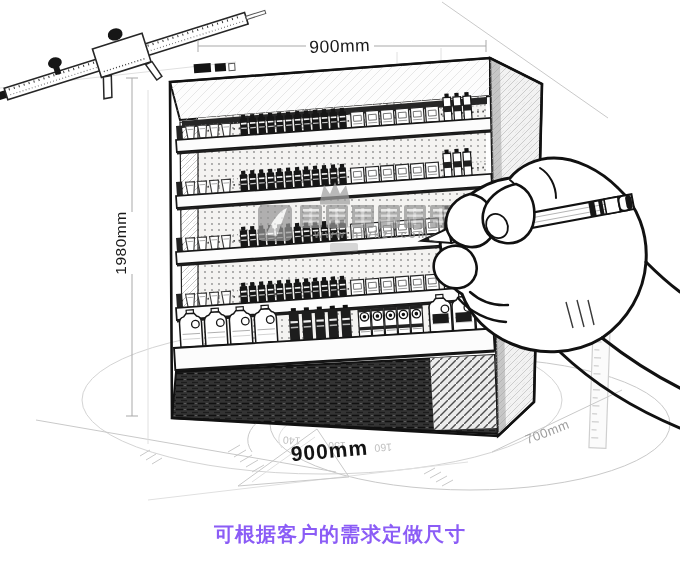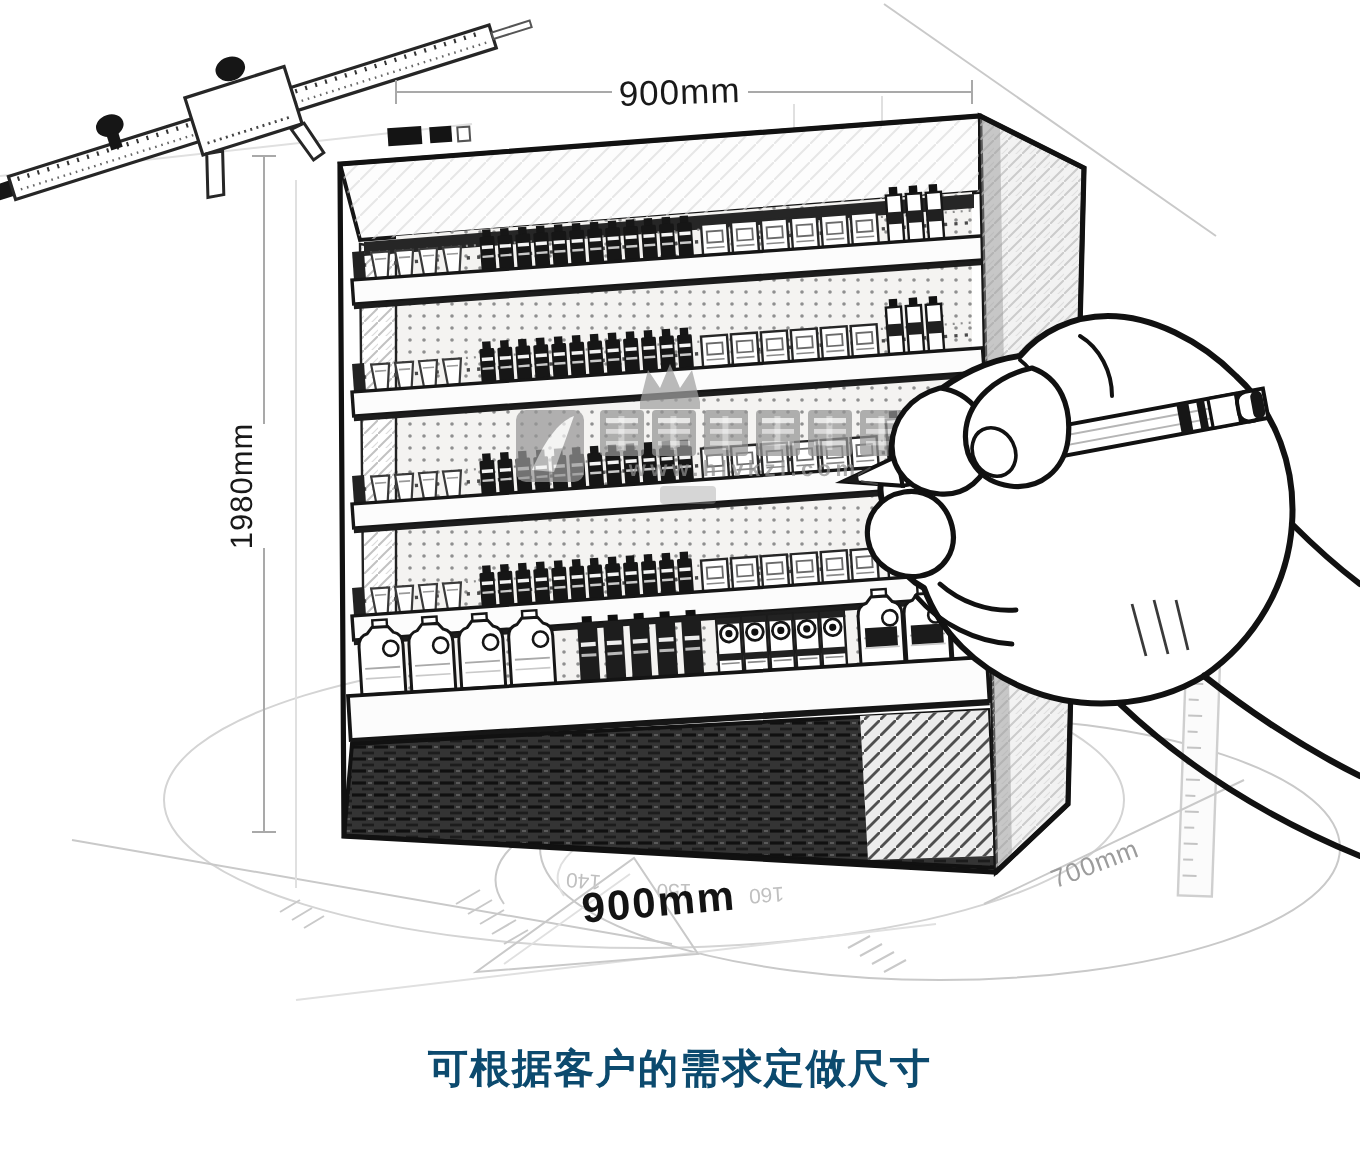--- a/index.html
+++ b/index.html
@@ -18,21 +18,21 @@
   .faint2{stroke:#c9c9c9;stroke-width:1;fill:none;}
   .faint3{stroke:#e0e0e0;stroke-width:1;fill:none;}
   .shelfband{fill:#fcfcfc;stroke:#161616;stroke-width:1.7;}
   .deckband{fill:#fcfcfc;stroke:#141414;stroke-width:1.9;}
   .strip{stroke:#4a4a4a;stroke-width:1.7;stroke-dasharray:1.6 3.6;fill:none;}
   .strip2{stroke:#8f8f8f;stroke-width:1.1;stroke-dasharray:1 3;fill:none;}
   .handfill{fill:#ffffff;stroke:#111;stroke-width:3;stroke-linejoin:round;}
   .fing{fill:#ffffff;stroke:#111;stroke-width:2.6;stroke-linejoin:round;}
   .handline{fill:none;stroke:#111;stroke-linecap:round;}
   .caption{position:absolute;left:0;right:0;top:521px;text-align:center;
-           font-size:20px;font-weight:bold;color:#0c4a6e;letter-spacing:1px;}
+           font-size:20px;font-weight:bold;color:#8b5cf6;letter-spacing:1px;}
 </style>
 </head>
 <body>
 
 <div class="stage">
 <svg class="sketch" width="680" height="578" viewBox="0 0 680 578" xmlns="http://www.w3.org/2000/svg">
   <defs>
     <pattern id="pdots" width="7" height="6" patternUnits="userSpaceOnUse">
       <rect width="7" height="6" fill="#f4f3f1"></rect>
           <circle cx="2" cy="2" r="0.9" fill="#8f8f8f"></circle>

